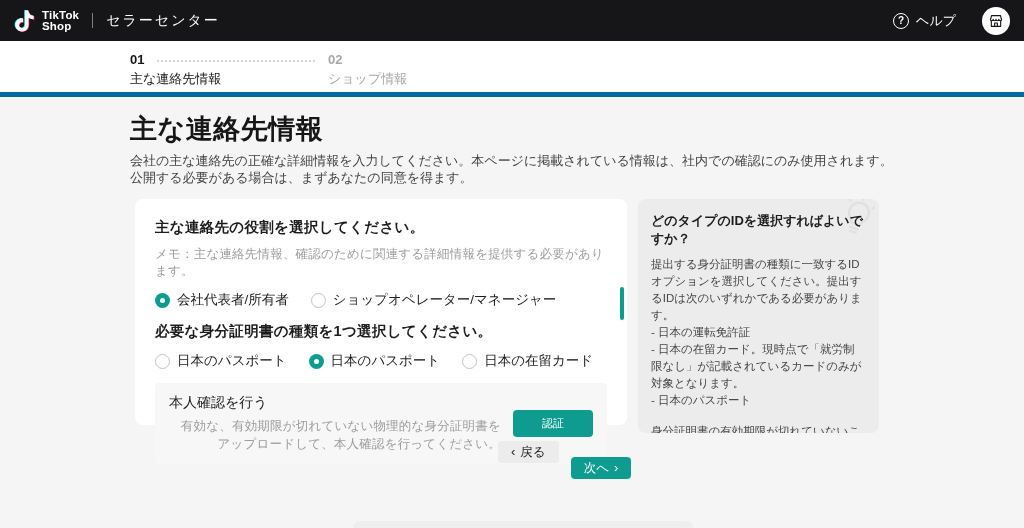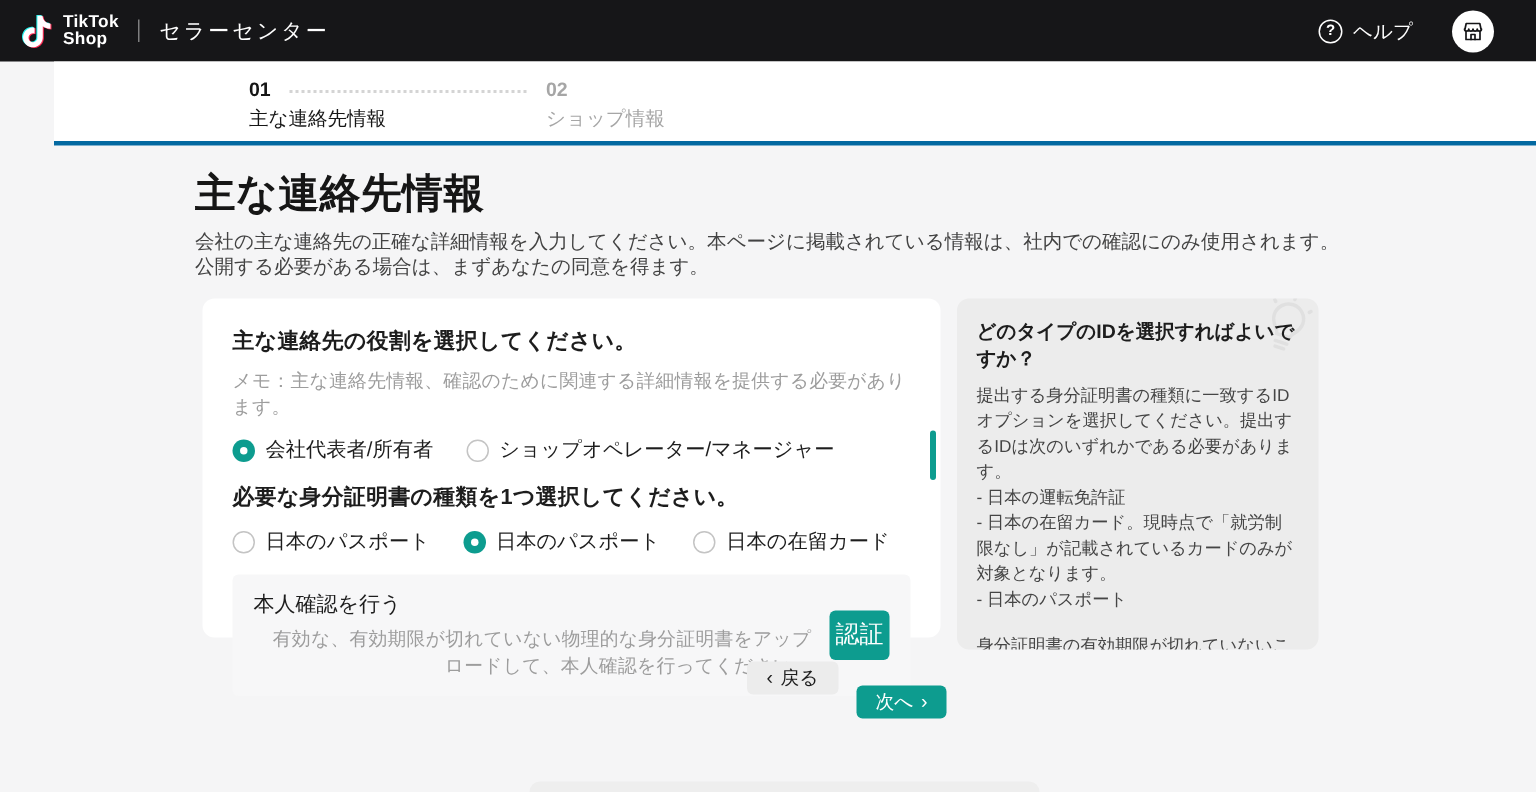--- a/index.html
+++ b/index.html
@@ -4,35 +4,35 @@
 <style>
   :root{
     --accent:#0d9c8f;
     --topbar:#161618;
   }
   *{box-sizing:border-box;margin:0;padding:0;}
   html,body{width:1024px;height:528px;overflow:hidden;}
   body{font-family:"Liberation Sans","DejaVu Sans",sans-serif;background:#f5f5f6;position:relative;}
 
   
-  .topbar{height:41px;background:var(--topbar);display:flex;align-items:center;padding:0 28px 0 14px;color:#fff;}
+  .topbar{height:41px;background:var(--topbar);display:flex;align-items:center;padding:0 14px 0 14px;color:#fff;}
   .logo-wrap{display:flex;align-items:center;gap:7px;cursor:pointer;}
   .logo-note{width:21px;height:24px;position:relative;}
   .logo-note svg{position:absolute;left:0;top:0;width:21px;height:24px;}
   .logo-text{font-size:11.5px;font-weight:700;line-height:11px;letter-spacing:.2px;}
   .brand-divider{width:1px;height:15px;background:rgba(255,255,255,.45);margin:0 13px;}
   .product-name{font-size:14px;letter-spacing:2px;color:#fff;}
   .topbar-right{margin-left:auto;display:flex;align-items:center;gap:26px;}
   .help-link{display:flex;align-items:center;gap:7px;cursor:pointer;}
   .help-circle{width:16px;height:16px;border:1.5px solid #fff;border-radius:50%;display:flex;align-items:center;justify-content:center;font-size:10px;font-weight:700;line-height:1;}
   .help-label{font-size:13px;}
   .shop-avatar{width:28px;height:28px;background:#fff;border-radius:50%;display:flex;align-items:center;justify-content:center;cursor:pointer;}
 
   
-  .stepper-band{height:56px;background:#fff;border-bottom:3px solid #0369a1;position:relative;margin-left:36px;}
+  .stepper-band{height:56px;background:#fff;border-bottom:5px solid #0369a1;position:relative;}
   .step-num{position:absolute;top:11px;font-size:13px;font-weight:700;color:#161616;}
   .step-num.inactive{color:#a6a6a6;font-weight:600;}
   .step-label{position:absolute;top:29px;font-size:13px;color:#161616;font-weight:500;}
   .step-label.inactive{color:#a6a6a6;font-weight:400;}
   .n1{left:130px;} .l1{left:130px;}
   .n2{left:328px;} .l2{left:328px;}
   .step-connector{position:absolute;left:157px;top:19px;width:158px;border-top:2px dotted #d4d4d4;}
 
   
   .content{position:relative;height:431px;}
@@ -46,21 +46,21 @@
   .radio-row{display:flex;align-items:center;gap:22px;margin-top:11px;margin-bottom:13px;}
   .radio-opt{display:flex;align-items:center;gap:7px;cursor:pointer;}
   .radio-dot{width:15px;height:15px;border-radius:50%;border:1px solid #c4c4c4;background:#fff;flex:0 0 auto;position:relative;}
   .radio-opt.selected .radio-dot{border:none;background:var(--accent);}
   .radio-opt.selected .radio-dot::after{content:"";position:absolute;left:5px;top:5px;width:5px;height:5px;border-radius:50%;background:#fff;}
   .radio-label{font-size:13.5px;color:#1d1d1d;}
   .verify-box{margin-top:13px;background:#f7f7f8;border-radius:4px;padding:11px 14px;display:flex;align-items:center;}
   .verify-texts{flex:1;}
   .verify-title{font-size:14px;font-weight:400;color:#1d1d1d;margin-bottom:5px;}
   .verify-desc{font-size:12.5px;color:#9d9d9d;line-height:18px;letter-spacing:.2px;text-align:right;}
-  .verify-btn{margin-left:12px;background:var(--accent);color:#fff;border:none;border-radius:4px;font-size:16px;padding:6px 4px;cursor:pointer;font-family:inherit;flex:0 0 auto;}
+  .verify-btn{margin-left:12px;background:var(--accent);color:#fff;border:none;border-radius:4px;font-size:11px;padding:6px 29px;cursor:pointer;font-family:inherit;flex:0 0 auto;}
   .card-scroll-thumb{position:absolute;right:3px;top:88px;width:4px;height:33px;background:var(--accent);border-radius:2px;cursor:grab;}
 
   
   .side-card{position:absolute;left:638px;top:102px;width:241px;height:234px;background:#ececec;border-radius:8px;padding:13px 13px;overflow:hidden;}
   .bulb-mark{position:absolute;right:2px;top:-2px;transform:rotate(18deg);opacity:.55;}
   .side-title{position:relative;font-size:13px;font-weight:700;color:#1d1d1d;margin-bottom:8px;}
   .side-body{position:relative;font-size:11.5px;line-height:17px;color:#454545;}
   .side-item{position:relative;font-size:11.5px;line-height:17px;color:#454545;}
   .side-footer{position:relative;font-size:11.5px;line-height:17px;color:#454545;margin-top:14px;}
 

